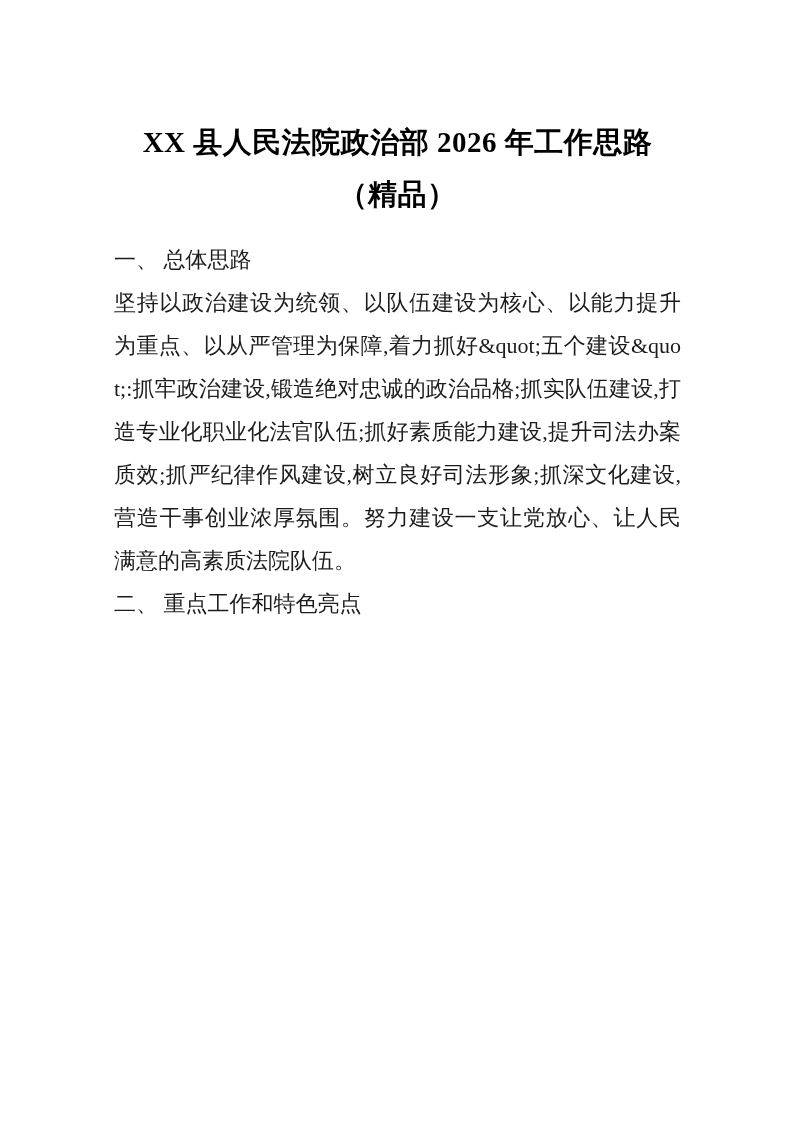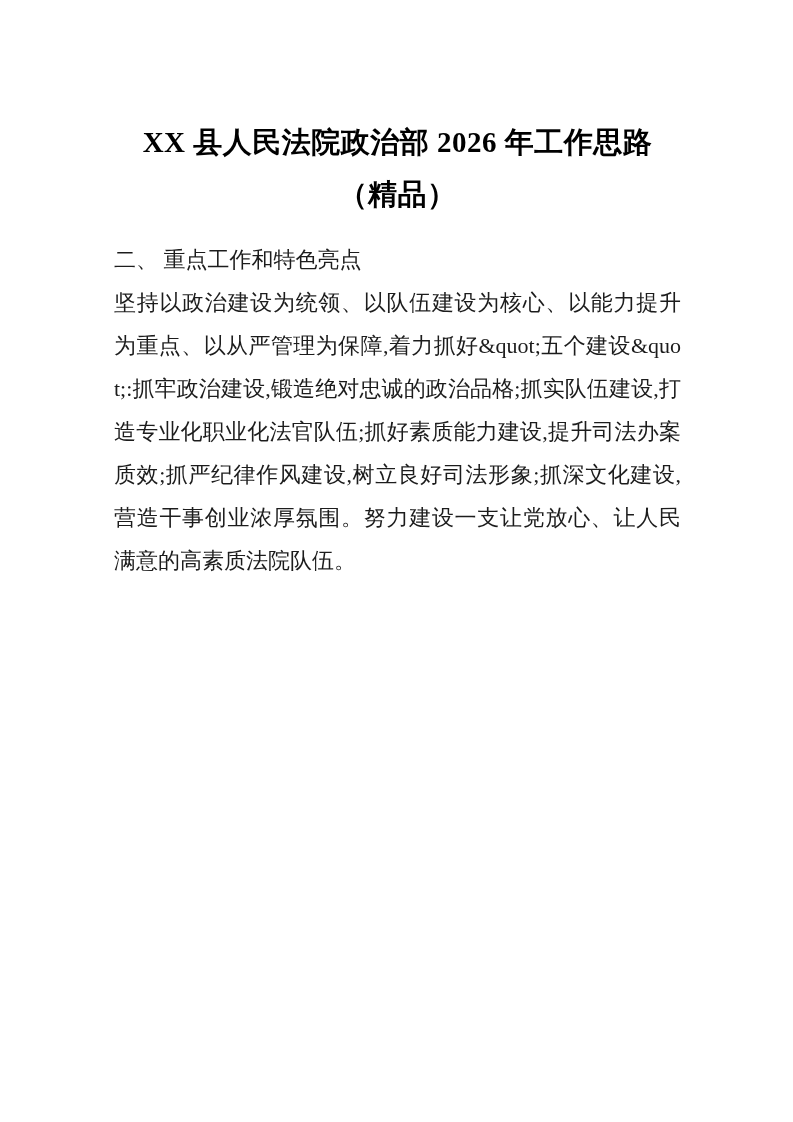--- a/index.html
+++ b/index.html
@@ -40,18 +40,19 @@
     word-break: break-all;
   }
 </style>
 </head>
 <body>
 
 <div class="page">
   <h1 class="doc-title">XX 县人民法院政治部 2026 年工作思路（精品）</h1>
 
 
+  <p class="para">一、 总体思路</p>
+
+  <p class="para">坚持以政治建设为统领、以队伍建设为核心、以能力提升为重点、以从严管理为保障,着力抓好&amp;quot;五个建设&amp;quot;:抓牢政治建设,锻造绝对忠诚的政治品格;抓实队伍建设,打造专业化职业化法官队伍;抓好素质能力建设,提升司法办案质效;抓严纪律作风建设,树立良好司法形象;抓深文化建设,营造干事创业浓厚氛围。努力建设一支让党放心、让人民满意的高素质法院队伍。</p>
 
   <p class="para">二、 重点工作和特色亮点</p>
-
-  <p class="para">坚持以政治建设为统领、以队伍建设为核心、以能力提升为重点、以从严管理为保障,着力抓好&amp;quot;五个建设&amp;quot;:抓牢政治建设,锻造绝对忠诚的政治品格;抓实队伍建设,打造专业化职业化法官队伍;抓好素质能力建设,提升司法办案质效;抓严纪律作风建设,树立良好司法形象;抓深文化建设,营造干事创业浓厚氛围。努力建设一支让党放心、让人民满意的高素质法院队伍。</p>
 
 </div>
 
 </body></html>

